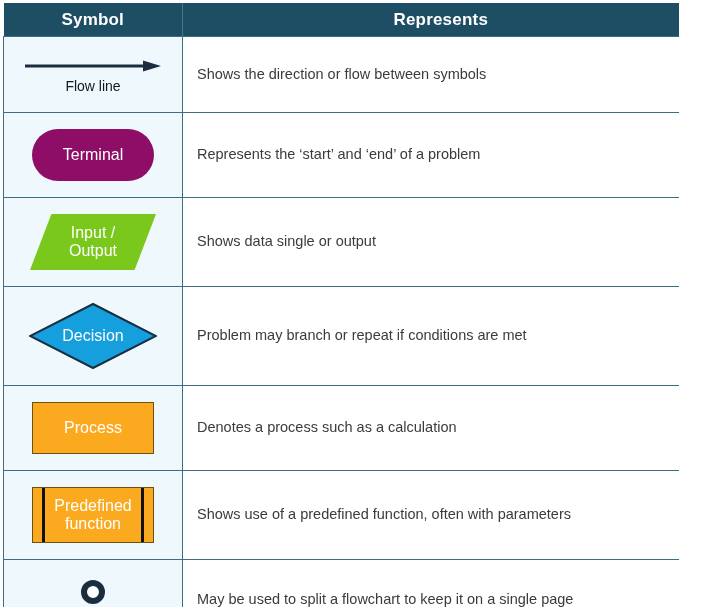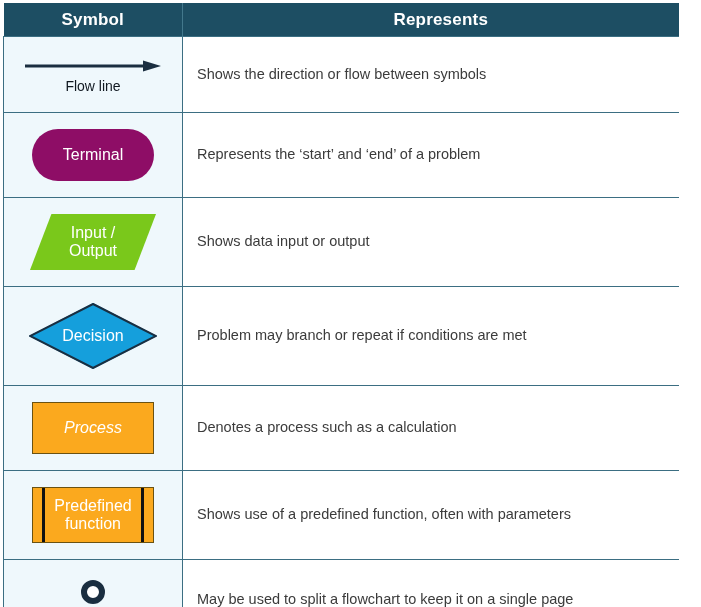--- a/index.html
+++ b/index.html
@@ -165,21 +165,20 @@
   
   .shape-process {
     width: 122px;
     height: 52px;
     background: #FBA91E;
     border: 1px solid #6b5211;
     display: flex;
     align-items: center;
     justify-content: center;
     box-sizing: border-box;
-    font-style: italic;
   }
 
   
   .shape-predef {
     position: relative;
     width: 122px;
     height: 56px;
     background: #FBA91E;
     border: 1px solid #6b5211;
     display: flex;
@@ -270,21 +269,21 @@
         <td class="cell-symbol">
           <div class="symbol-wrap">
             <div class="shape-par-outer">
               <div class="shape-par-bg"></div>
               <span class="shape-label">Input /
 Output</span>
             </div>
           </div>
         </td>
         <td class="cell-definition">
-          <span class="def-text">Shows data input or output</span>
+          <span class="def-text">Shows data single or output</span>
         </td>
       </tr>
 
       <tr style="height:71px;">
         <td class="cell-symbol">
           <div class="symbol-wrap">
             <div class="shape-dia-outer">
               <div class="shape-dia-bg"></div>
               <svg class="shape-dia-outline" viewBox="0 0 128 66" preserveAspectRatio="none">
                 <polygon points="64,1 127,33 64,65 1,33" fill="none" stroke="#1A2E40" stroke-width="2"></polygon>

